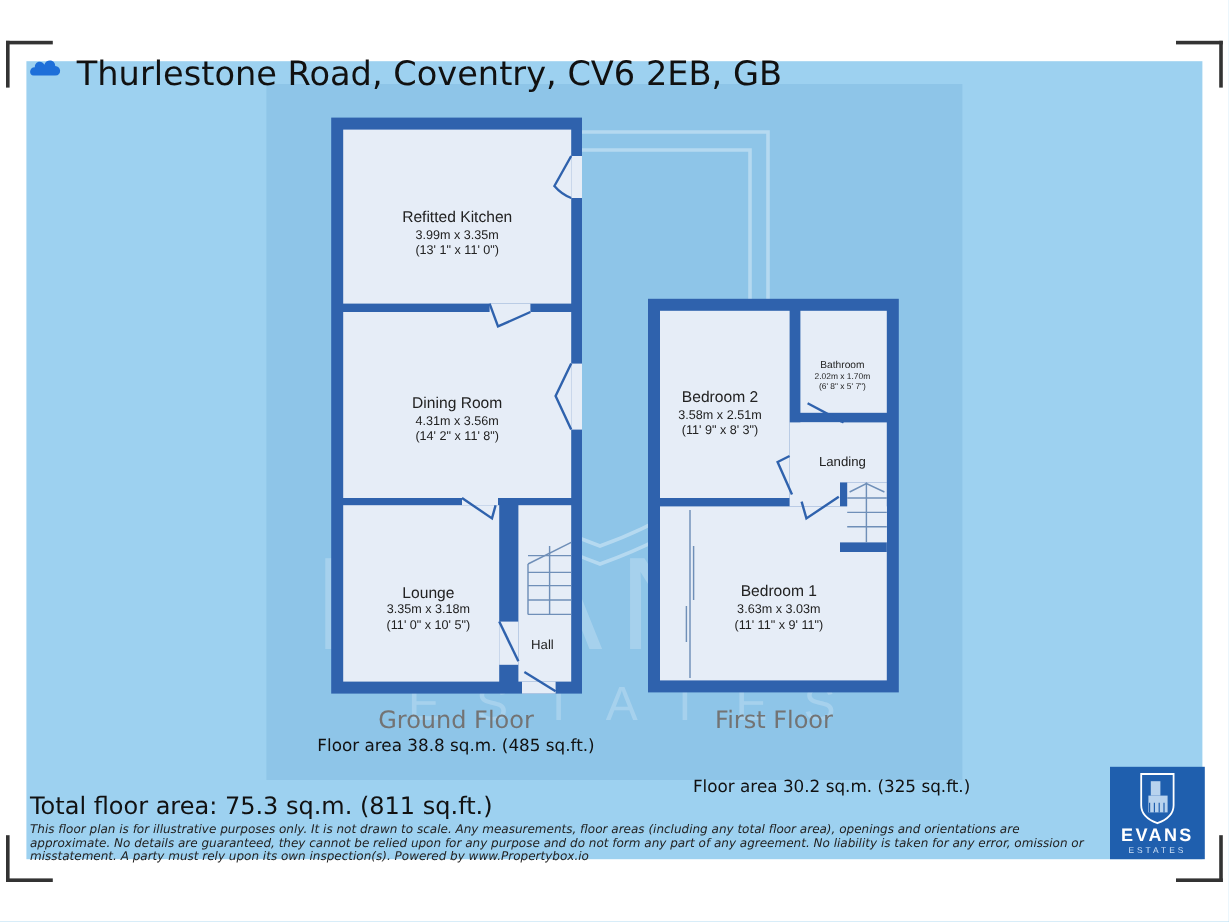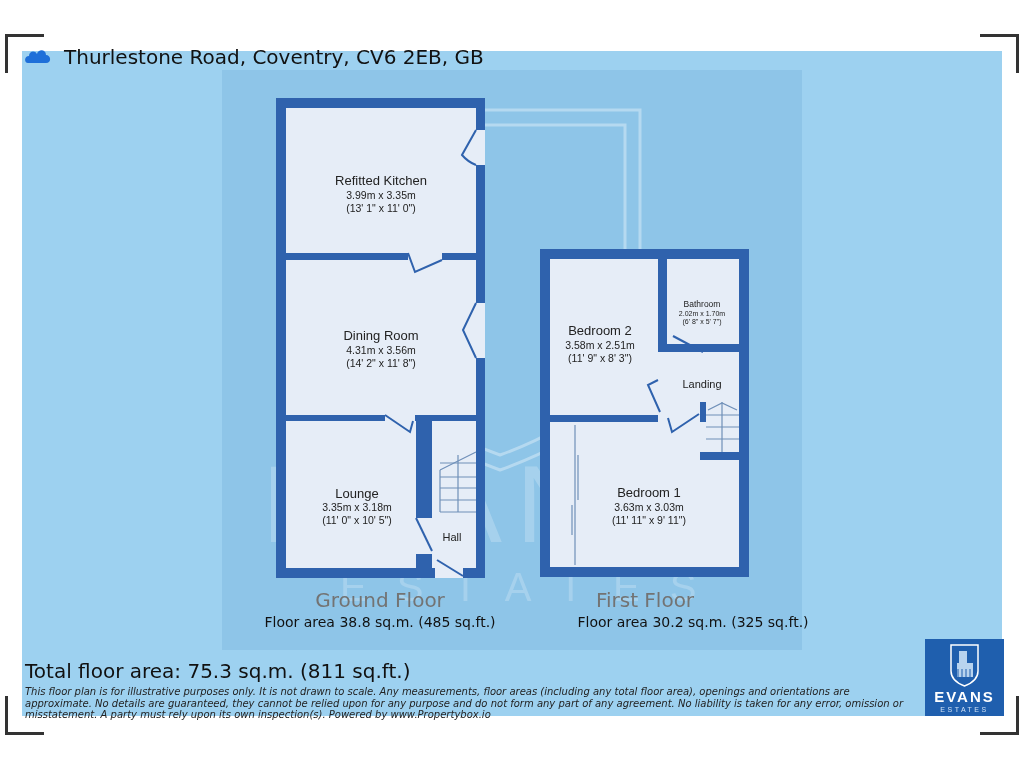--- a/index.html
+++ b/index.html
@@ -4,21 +4,21 @@
 <style>
   html, body { margin:0; padding:0; }
   body { width:1024px; height:768px; background:#ffffff; position:relative; overflow:hidden; font-family:"DejaVu Sans", sans-serif; }
   .corner { position:absolute; width:36px; height:36px; border-color:#333; border-style:solid; border-width:0; }
   .c-tl { left:5px; top:34px; border-left-width:3px; border-top-width:3px; }
   .c-tr { right:5px; top:34px; border-right-width:3px; border-top-width:3px; }
   .c-bl { left:5px; bottom:33px; border-left-width:3px; border-bottom-width:3px; }
   .c-br { right:5px; bottom:33px; border-right-width:3px; border-bottom-width:3px; }
   #sheet { position:absolute; left:22px; top:51px; width:980px; height:665px; background:#9dd1f0; }
   #watermark-panel { position:absolute; left:200px; top:19px; width:580px; height:580px; background:#8ec5e8; }
-  #title { position:absolute; left:44px; top:45px; font-size:20px; color:#111; white-space:nowrap; }
+  #title { position:absolute; left:44px; top:45px; font-size:28px; color:#111; white-space:nowrap; }
   #title-icon { position:absolute; left:24px; top:47px; width:30px; height:20px; }
   svg#plan { position:absolute; left:0; top:0; }
   .room-label { font-family:"Liberation Sans", sans-serif; fill:#222; text-anchor:middle; }
   .floor-title { position:absolute; font-size:20px; color:#737373; text-align:center; width:300px; }
   .floor-area { position:absolute; font-size:14px; color:#111; text-align:center; width:300px; }
   #total { position:absolute; left:25px; top:659px; font-size:20px; color:#111; }
   #disclaimer { position:absolute; left:25px; top:686px; width:880px; font-size:10px; line-height:11.6px; color:#222;font-style:italic; }
   #logo { position:absolute; left:925px; top:639px; width:79px; height:77px; background:#1f5fae; }
   #logo .brand { position:absolute; left:0; width:79px; text-align:center; color:#fff; font-family:"Liberation Sans", sans-serif; font-weight:bold; font-size:15px; letter-spacing:2px; top:49px; }
   #logo .sub { position:absolute; left:0; width:79px; text-align:center; color:#cfe1f5; font-family:"Liberation Sans", sans-serif; font-size:7px; letter-spacing:2.5px; top:67px; }
@@ -146,21 +146,21 @@
 
     <text class="room-label" x="649" y="497" font-size="13">Bedroom 1</text>
     <text class="room-label" x="649" y="511" font-size="10.5">3.63m x 3.03m</text>
     <text class="room-label" x="649" y="524" font-size="10.5">(11' 11" x 9' 11")</text>
   </g>
 </svg>
 
 <div class="floor-title" style="left:230px;top:588px;">Ground Floor</div>
 <div class="floor-area" style="left:230px;top:614px;">Floor area 38.8 sq.m. (485 sq.ft.)</div>
 <div class="floor-title" style="left:495px;top:588px;">First Floor</div>
-<div class="floor-area" style="left:495px;top:614px;padding-left:48px;">Floor area 30.2 sq.m. (325 sq.ft.)</div>
+<div class="floor-area" style="left:495px;top:648px;padding-left:48px;">Floor area 30.2 sq.m. (325 sq.ft.)</div>
 
 <div id="total">Total floor area: 75.3 sq.m. (811 sq.ft.)</div>
 <div id="disclaimer">This floor plan is for illustrative purposes only. It is not drawn to scale. Any measurements, floor areas (including any total floor area), openings and orientations are approximate. No details are guaranteed, they cannot be relied upon for any purpose and do not form any part of any agreement. No liability is taken for any error, omission or misstatement. A party must rely upon its own inspection(s). Powered by www.Propertybox.io</div>
 
 <div id="logo">
   <svg width="79" height="48" style="position:absolute;left:0;top:2px;">
     <path d="M26 4 L53 4 L53 30 Q53 40 39.5 45 Q26 40 26 30 Z" fill="none" stroke="#ffffff" stroke-width="1.5"></path>
     <rect x="34" y="10" width="8" height="12" fill="#b8d3ee"></rect>
     <rect x="32" y="22" width="16" height="14" fill="#b8d3ee"></rect>
     <path d="M33 28 L33 36 M37 28 L37 36 M41 28 L41 36 M45 28 L45 36" stroke="#1f5fae" stroke-width="1"></path>

